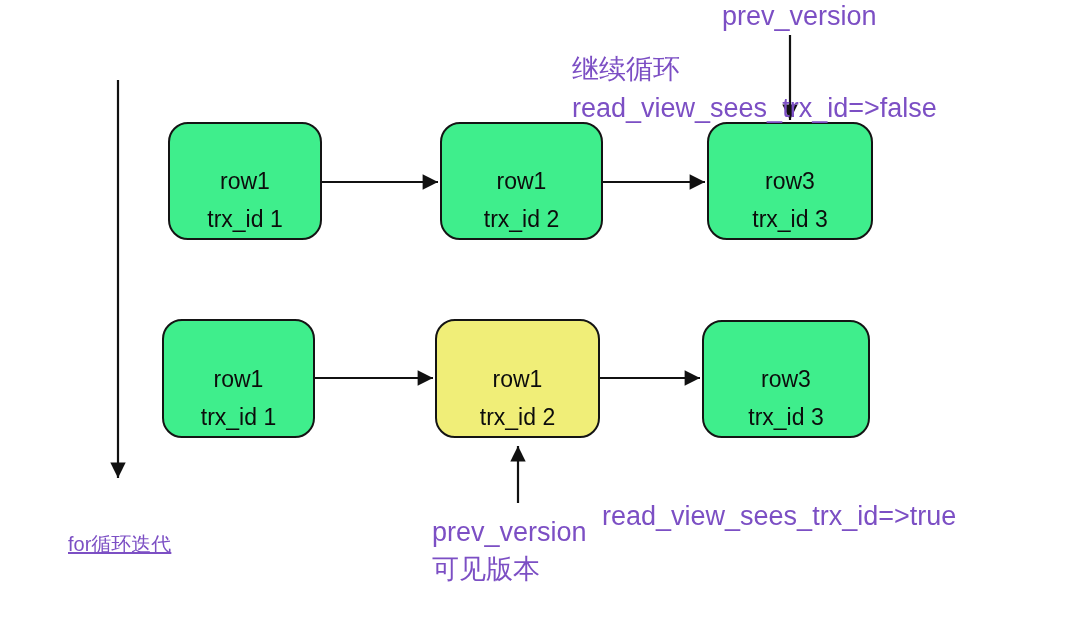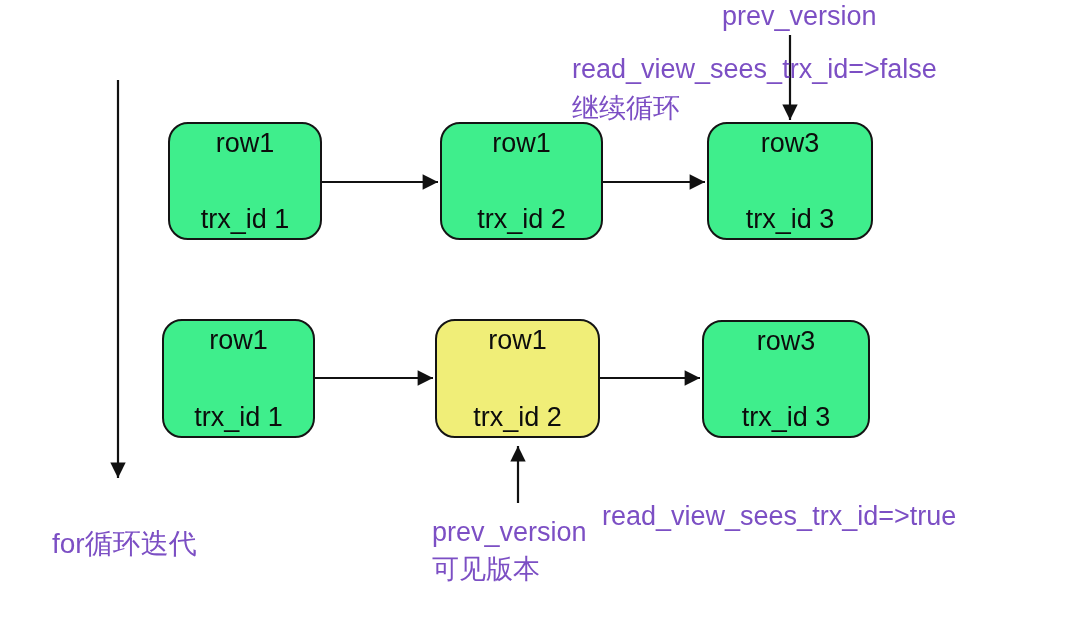--- a/index.html
+++ b/index.html
@@ -22,22 +22,22 @@
     height: 620px;
   }
   .node {
     position: absolute;
     box-sizing: border-box;
     border: 2.5px solid #141414;
     border-radius: 20px;
     display: flex;
     flex-direction: column;
     align-items: center;
-    justify-content: space-between;
-    font-size: 27px;
+    justify-content: flex-end;
+    font-size: 23px;
     line-height: 38px;
     color: #0c0c0c;
     text-align: center;
   }
   .node.green  { background: #3FEE8C; }
   .node.yellow { background: #F0EE78; }
 
   .node-top-1 { left: 168px; top: 122px; width: 154px; height: 118px; }
   .node-top-2 { left: 440px; top: 122px; width: 163px; height: 118px; }
   .node-top-3 { left: 707px; top: 122px; width: 166px; height: 118px; }
@@ -47,21 +47,21 @@
 
   .ann {
     position: absolute;
     color: #7C4FC4;
     font-size: 27px;
     line-height: 38px;
     white-space: nowrap;
   }
   .ann-prev-top        { left: 722px; top: -3px; }
   .ann-read-false      { left: 572px; top: 50px;  line-height: 39px; }
-  .ann-for-loop        { left: 52px;  top: 525px; font-size: 28px; }
+  .ann-for-loop        { left: 68px;  top: 525px; font-size: 20px; text-decoration: underline; }
   .ann-prev-bottom     { left: 432px; top: 514px; line-height: 37px; }
   .ann-read-true       { left: 602px; top: 498px; line-height: 36px; }
 </style>
 </head>
 <body>
 
 <div class="canvas">
 
   <svg class="arrow-layer" viewBox="0 0 1084 620" xmlns="http://www.w3.org/2000/svg">
     <defs>
@@ -102,22 +102,22 @@
   <div class="node green node-bot-3">
     <span>row3</span>
     <span>trx_id 3</span>
   </div>
 
   <div class="ann ann-prev-top">
     <div>prev_version</div>
   </div>
 
   <div class="ann ann-read-false">
+    <div>继续循环</div>
     <div>read_view_sees_trx_id=&gt;false</div>
-    <div>继续循环</div>
   </div>
 
   <div class="ann ann-for-loop">
     <div>for循环迭代</div>
   </div>
 
   <div class="ann ann-prev-bottom">
     <div>prev_version</div>
     <div>可见版本</div>
   </div>

